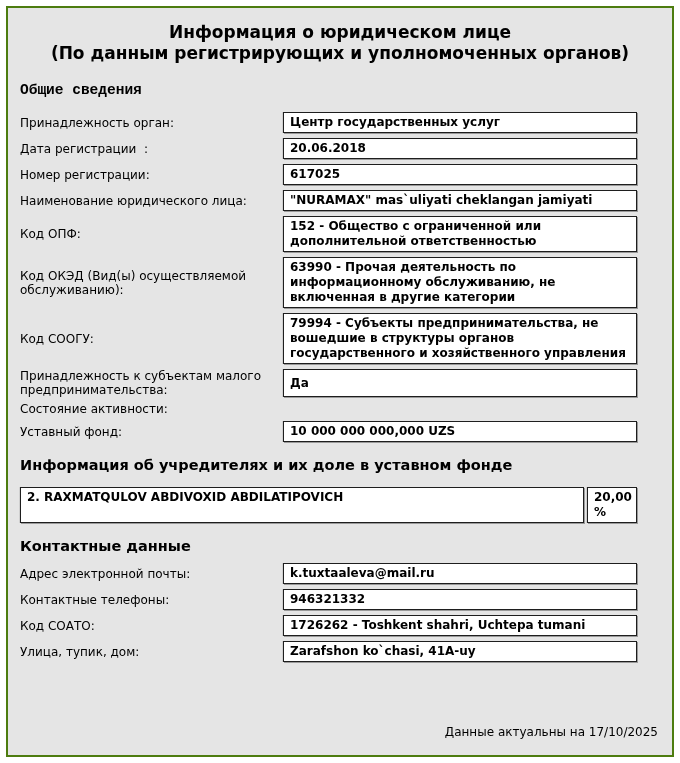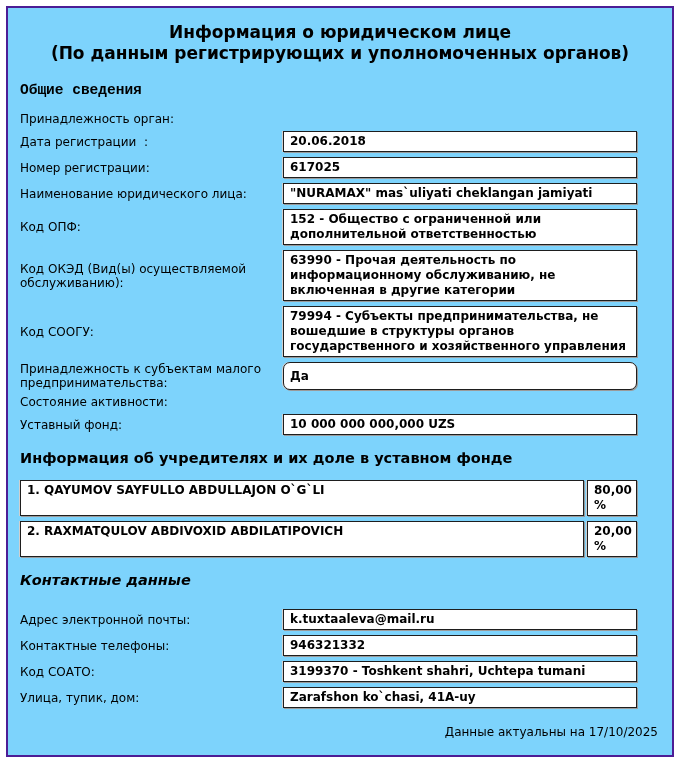--- a/index.html
+++ b/index.html
@@ -2,21 +2,21 @@
 <html><head>
 <meta charset="utf-8">
 <style>
   html,body { margin:0; padding:0; }
   body {
     width:680px; height:763px; background:#ffffff; color:#000;
     font-family:"DejaVu Sans","Liberation Sans",sans-serif;
     position:relative; overflow:hidden;
   }
   .frame {
-    position:absolute; inset:6px; border:2px solid #4c1d95; background:#7dd3fc;
+    position:absolute; inset:6px; border:2px solid #4d7c0f; background:#e5e5e5;
     padding:10px 12px; box-sizing:border-box;
   }
   .title {
     text-align:center; font-weight:bold; font-size:17px; line-height:21px;
     margin:4px 0 0 0;
   }
   .section-heading {
     font-weight:bold; font-size:14.5px; line-height:17px;
     margin:15px 0 13px 0;
   }
@@ -25,21 +25,21 @@
   .row-label {
     width:263px; flex:none; box-sizing:border-box; padding-right:22px;
     font-size:12px; line-height:14px;
   }
   .vbox {
     flex:1; background:#fff; border:1.5px solid #1e1e1e;
     box-shadow:1px 1px 0 #9a9a9a, -1px 0 0 #cfcfcf;
     padding:2px 6px; font-weight:bold; font-size:12px; line-height:15px;
     min-height:15px; box-sizing:border-box;
   }
-  .vbox.h2 { min-height:28px; display:flex; align-items:center;border-radius:7px; }
+  .vbox.h2 { min-height:28px; display:flex; align-items:center; }
   .linked { }
   .founder-row { display:flex; margin-bottom:5px; padding-right:23px; }
   .founder-row .fname { flex:1; }
   .founder-row .fshare { flex:none; width:50px; margin-left:3px; }
   .footer-note {
     position:absolute; right:14px; bottom:16px; font-size:12px; color:#000;
   }
 </style>
 </head>
 <body>
@@ -49,20 +49,21 @@
   <div class="title">
     <div>Информация о юридическом лице</div>
     <div>(По данным регистрирующих и уполномоченных органов)</div>
   </div>
 
   <div class="section-heading" style="margin-top:18px;font-family:Liberation Mono, monospace;">Общие сведения</div>
 
   <div class="rows">
     <div class="row">
       <div class="row-label">Принадлежность орган:</div>
+      <div class="vbox">Центр государственных услуг</div>
     </div>
     <div class="row">
       <div class="row-label">Дата регистрации&nbsp; :</div>
       <div class="vbox">20.06.2018</div>
     </div>
     <div class="row">
       <div class="row-label">Номер регистрации:</div>
       <div class="vbox">617025</div>
     </div>
     <div class="row">
@@ -91,43 +92,39 @@
     <div class="row">
       <div class="row-label">Уставный фонд:</div>
       <div class="vbox">10 000 000 000,000 UZS</div>
     </div>
   </div>
 
   <div class="section-heading">Информация об учредителях и их доле в уставном фонде</div>
 
   <div>
     <div class="founder-row">
-      <div class="vbox fname">1. QAYUMOV SAYFULLO ABDULLAJON O`G`LI</div>
-      <div class="vbox fshare">80,00 %</div>
-    </div>
-    <div class="founder-row">
       <div class="vbox fname">2. RAXMATQULOV ABDIVOXID ABDILATIPOVICH</div>
       <div class="vbox fshare">20,00 %</div>
     </div>
   </div>
 
-  <div class="section-heading" style="margin-bottom:20px;font-style:italic;">Контактные данные</div>
+  <div class="section-heading" style="margin-bottom:8px;">Контактные данные</div>
 
   <div class="rows">
     <div class="row">
       <div class="row-label">Адрес электронной почты:</div>
       <div class="vbox">k.tuxtaaleva@mail.ru</div>
     </div>
     <div class="row">
       <div class="row-label">Контактные телефоны:</div>
       <div class="vbox">946321332</div>
     </div>
     <div class="row">
       <div class="row-label">Код СОАТО:</div>
-      <div class="vbox"><span>3199370 - </span><span class="linked">Toshkent shahri, Uchtepa tumani</span></div>
+      <div class="vbox"><span>1726262 - </span><span class="linked">Toshkent shahri, Uchtepa tumani</span></div>
     </div>
     <div class="row">
       <div class="row-label">Улица, тупик, дом:</div>
       <div class="vbox">Zarafshon ko`chasi, 41A-uy</div>
     </div>
   </div>
 
   <div class="footer-note">Данные актуальны на 17/10/2025</div>
 
 </div>

